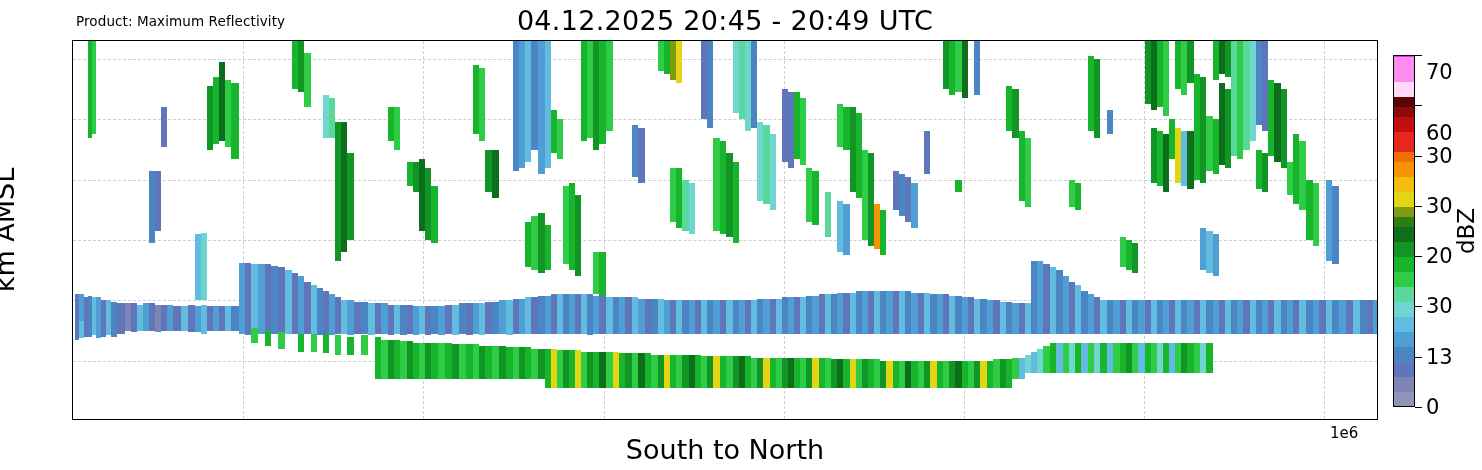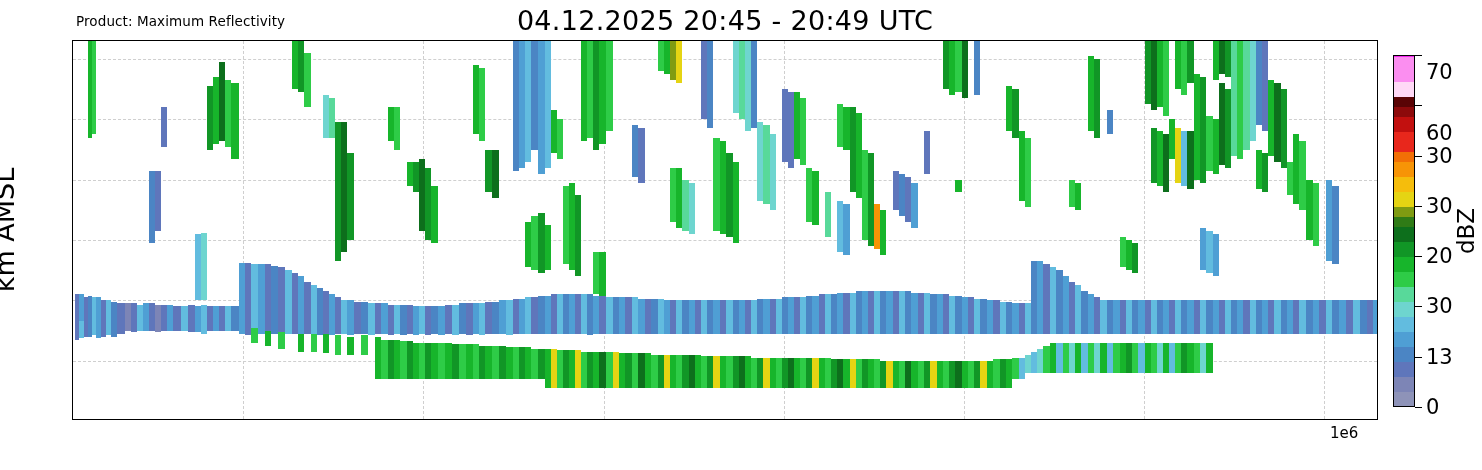--- a/index.html
+++ b/index.html
@@ -50,20 +50,21 @@
 </style>
 </head>
 <body>
 
 <div id="root">
 
   <div class="product-label">Product: Maximum Reflectivity</div>
   <div class="chart-title">04.12.2025 20:45 - 20:49 UTC</div>
 
   <div class="ylabel">km AMSL</div>
+  <div class="xlabel">South to North</div>
   <div class="offset-label">1e6</div>
 
   <div class="plot-frame">
     <div class="plot-clip" id="grid-layer">
         <div class="gridline-h" style="top: 319.683px;"></div>
         <div class="gridline-h" style="top: 259.365px;"></div>
         <div class="gridline-h" style="top: 199.048px;"></div>
         <div class="gridline-h" style="top: 138.73px;"></div>
         <div class="gridline-h" style="top: 78.4127px;"></div>
         <div class="gridline-h" style="top: 18.0952px;"></div>

